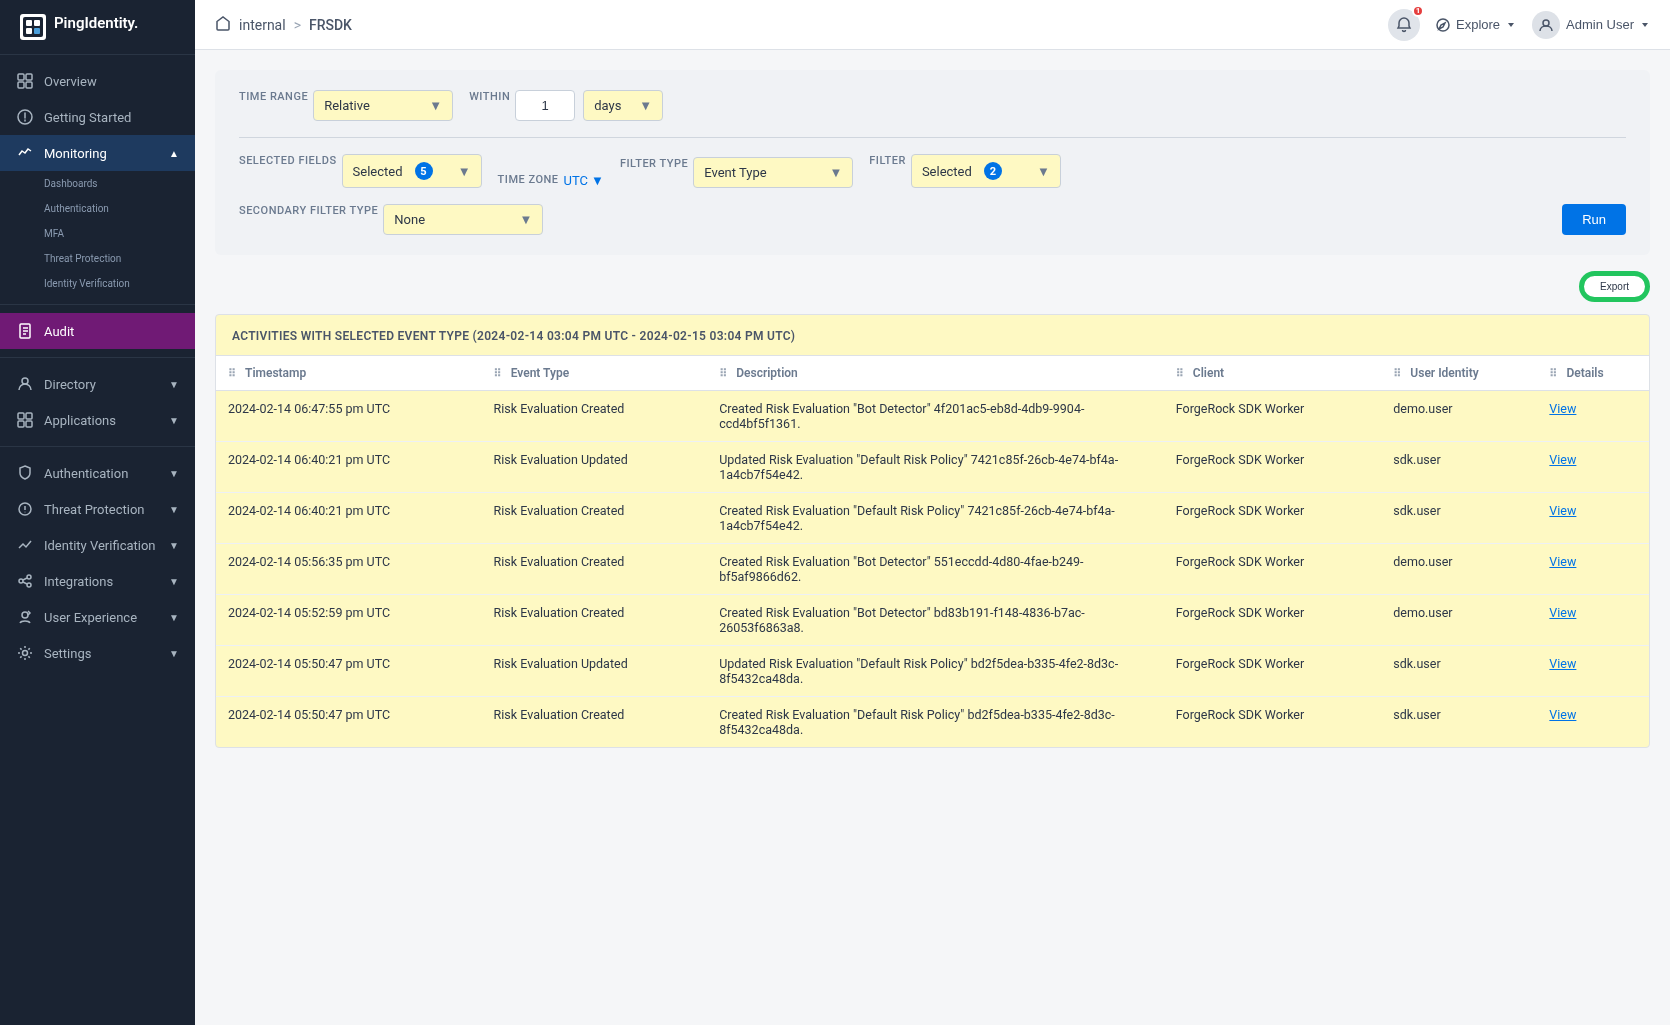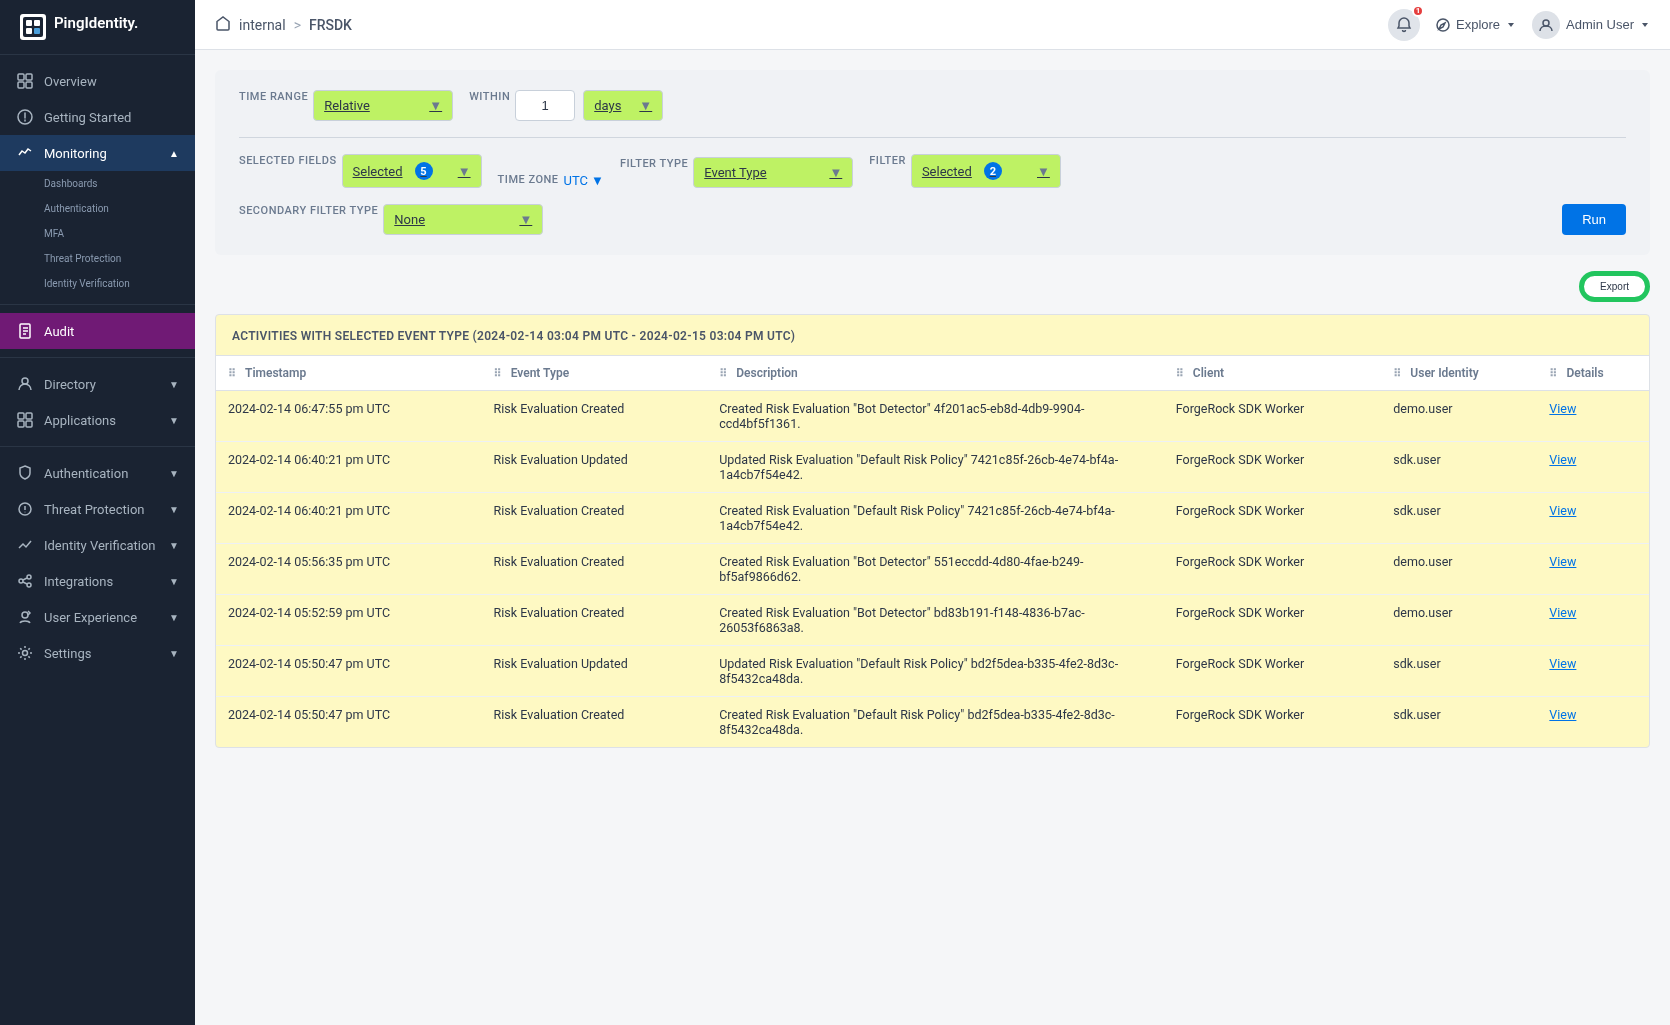--- a/index.html
+++ b/index.html
@@ -37,21 +37,21 @@
 
     
     .content { flex: 1; overflow-y: auto; padding: 20px; }
 
     
     .filter-panel { background: #f0f2f5; border-radius: 6px; padding: 20px 24px; margin-bottom: 16px; }
     .filter-row { display: flex; align-items: flex-end; gap: 16px; margin-bottom: 16px; }
     .filter-row:last-child { margin-bottom: 0; }
     .filter-group { display: flex; flex-direction: row; gap: 5px; }
     .filter-label { font-size: 11px; color: #6b7a8f; font-weight: 500; text-transform: uppercase; letter-spacing: 0.5px; }
-    .filter-select { display: flex; align-items: center; border: 1px solid #c8d0da; background: #bef264; border-radius: 4px; padding: 7px 10px; cursor: pointer; gap: 8px; min-width: 140px; font-size: 13px; color: #2d3748; text-decoration: underline; }
+    .filter-select { display: flex; align-items: center; border: 1px solid #c8d0da; background: #fef9c3; border-radius: 4px; padding: 7px 10px; cursor: pointer; gap: 8px; min-width: 140px; font-size: 13px; color: #2d3748; }
     .filter-select-arrow { color: #6b7a8f; margin-left: auto; }
     .filter-input { border: 1px solid #c8d0da; background: #fff; border-radius: 4px; padding: 7px 10px; font-size: 13px; color: #2d3748; width: 60px; text-align: center; outline: none; }
     .filter-link { color: #0073e6; font-size: 13px; cursor: pointer; display: flex; align-items: center; gap: 3px; }
     .filter-bottom-row { display: flex; align-items: flex-end; gap: 12px; }
     .run-btn { background: #0073e6; color: #fff; border: none; border-radius: 4px; padding: 8px 20px; font-size: 13px; cursor: pointer; font-weight: 500; margin-left: auto; }
     .selected-badge { display: inline-flex; align-items: center; justify-content: center; background: #0073e6; color: #fff; border-radius: 50%; width: 18px; height: 18px; font-size: 11px; font-weight: bold; margin-left: 4px; }
 
     
     .export-row { display: flex; justify-content: flex-end; margin-bottom: 12px; }
     .export-btn { border: 5px solid #22c55e; background: #fff; border-radius: 20px; padding: 5px 16px; font-size: 10px; cursor: pointer; color: #2d3748; }

